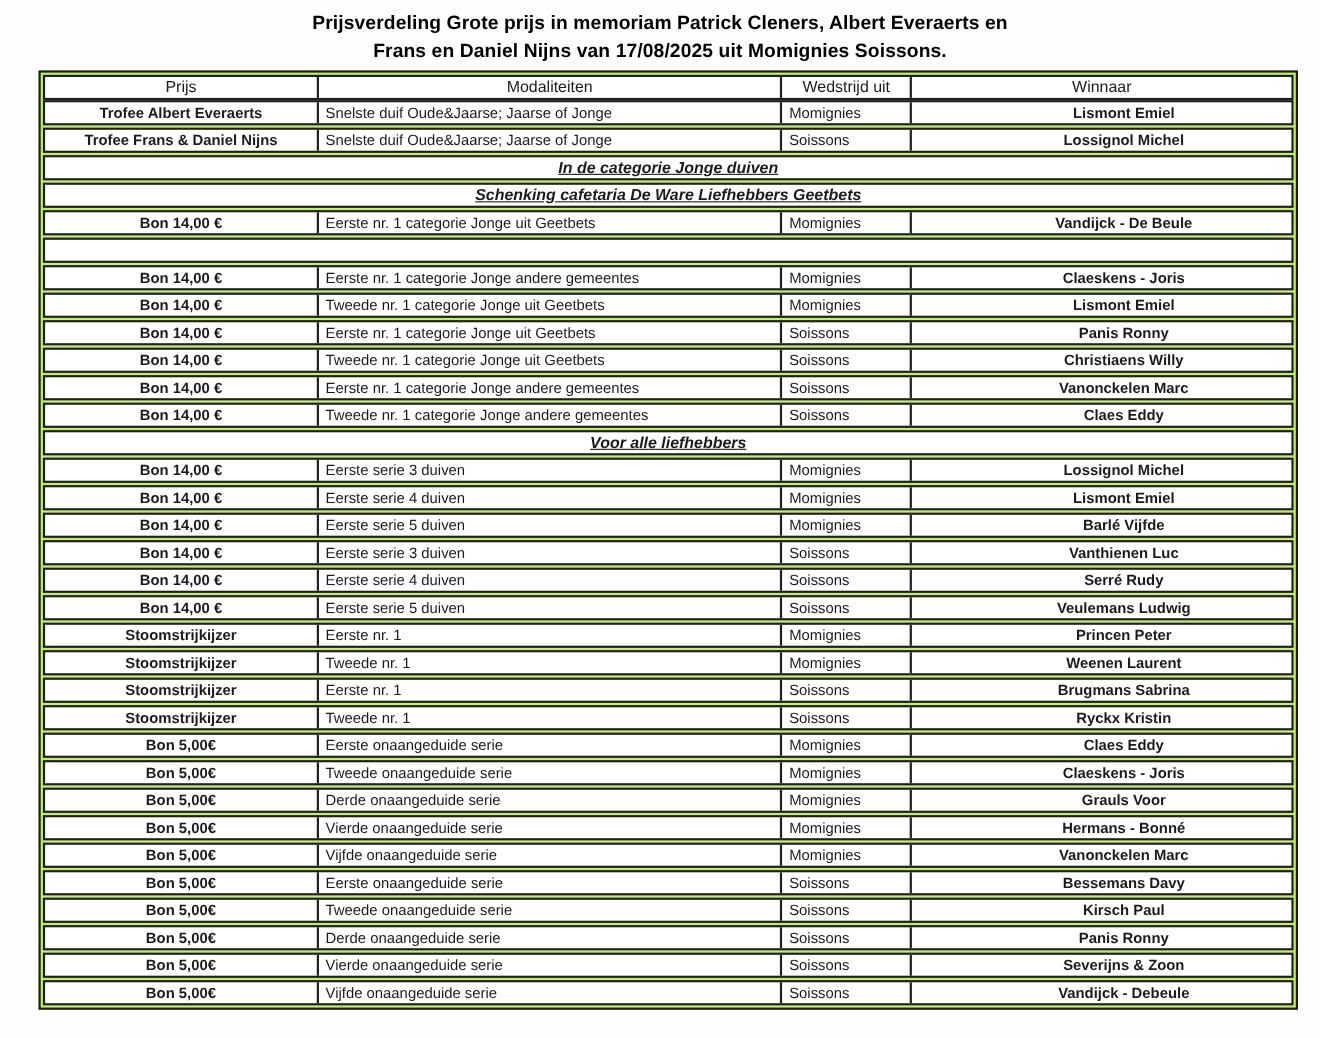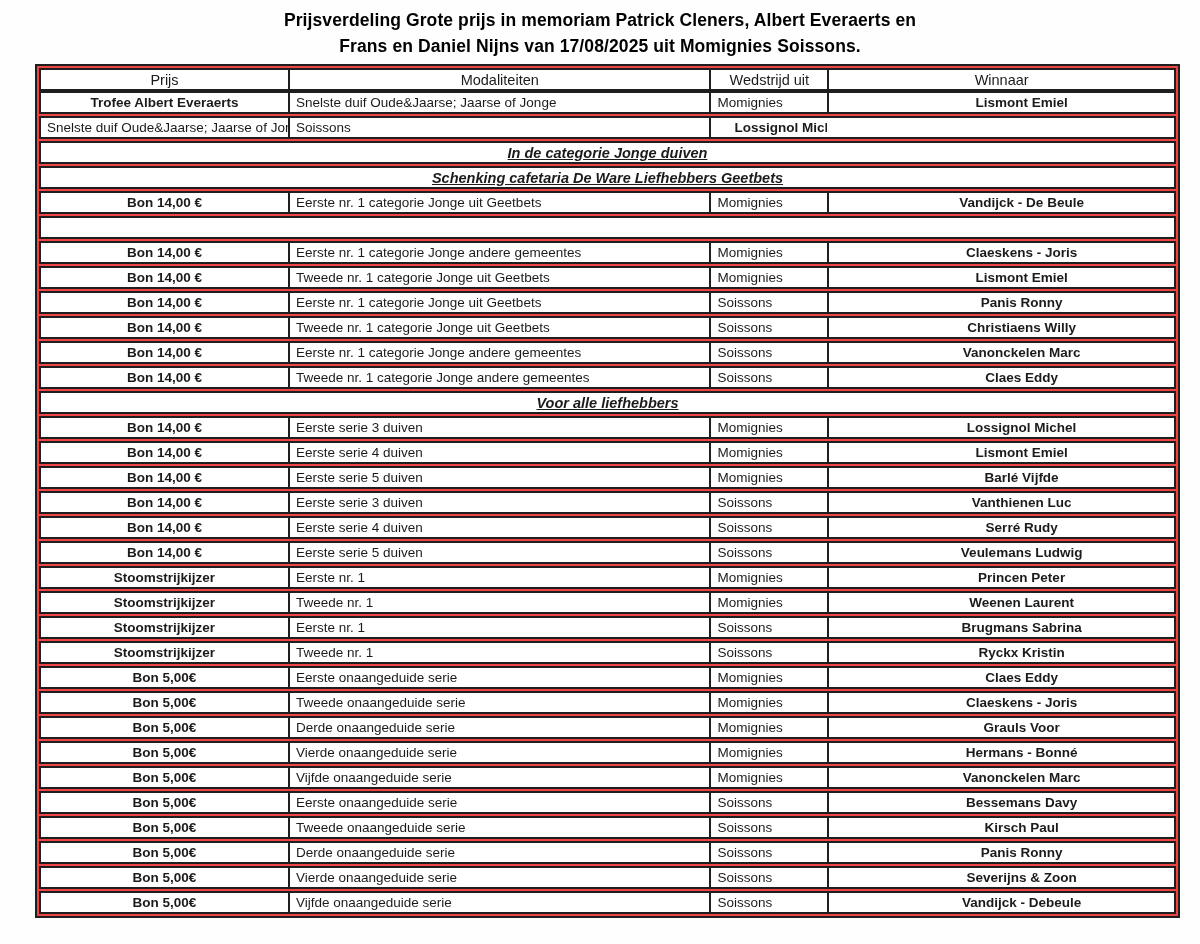--- a/index.html
+++ b/index.html
@@ -24,21 +24,21 @@
     letter-spacing: 0.1px;
   }
   .table-wrap {
     position: absolute;
     left: 35px;
     top: 64px;
     width: 1145px;
     box-sizing: border-box;
     border: 2px solid #1f1f1f;
     padding: 2px;
-    background: #ef4444;
+    background: #bef264;
   }
   .trow {
     box-sizing: border-box;
     border: 2px solid #1f1f1f;
     margin-top: 2px;
     height: 23px;
     display: grid;
     grid-template-columns: 21.8% 37.2% 10.4% 30.6%;
     background: #fff;
   }
@@ -92,20 +92,21 @@
     <div class="cell">Winnaar</div>
   </div>
   <div id="rows-container">
       <div class="trow">
         <div class="cell c-prijs">Trofee Albert Everaerts</div>
         <div class="cell c-modal">Snelste duif Oude&amp;Jaarse; Jaarse of Jonge</div>
         <div class="cell c-wed">Momignies</div>
         <div class="cell c-win">Lismont Emiel</div>
       </div>
       <div class="trow">
+        <div class="cell c-prijs">Trofee Frans &amp; Daniel Nijns</div>
         <div class="cell c-modal">Snelste duif Oude&amp;Jaarse; Jaarse of Jonge</div>
         <div class="cell c-wed">Soissons</div>
         <div class="cell c-win">Lossignol Michel</div>
       </div>
       <div class="trow section-row">
         <span class="section-label">In de categorie Jonge duiven</span>
       </div>
       <div class="trow section-row">
         <span class="section-label">Schenking cafetaria De Ware Liefhebbers Geetbets</span>
       </div>

